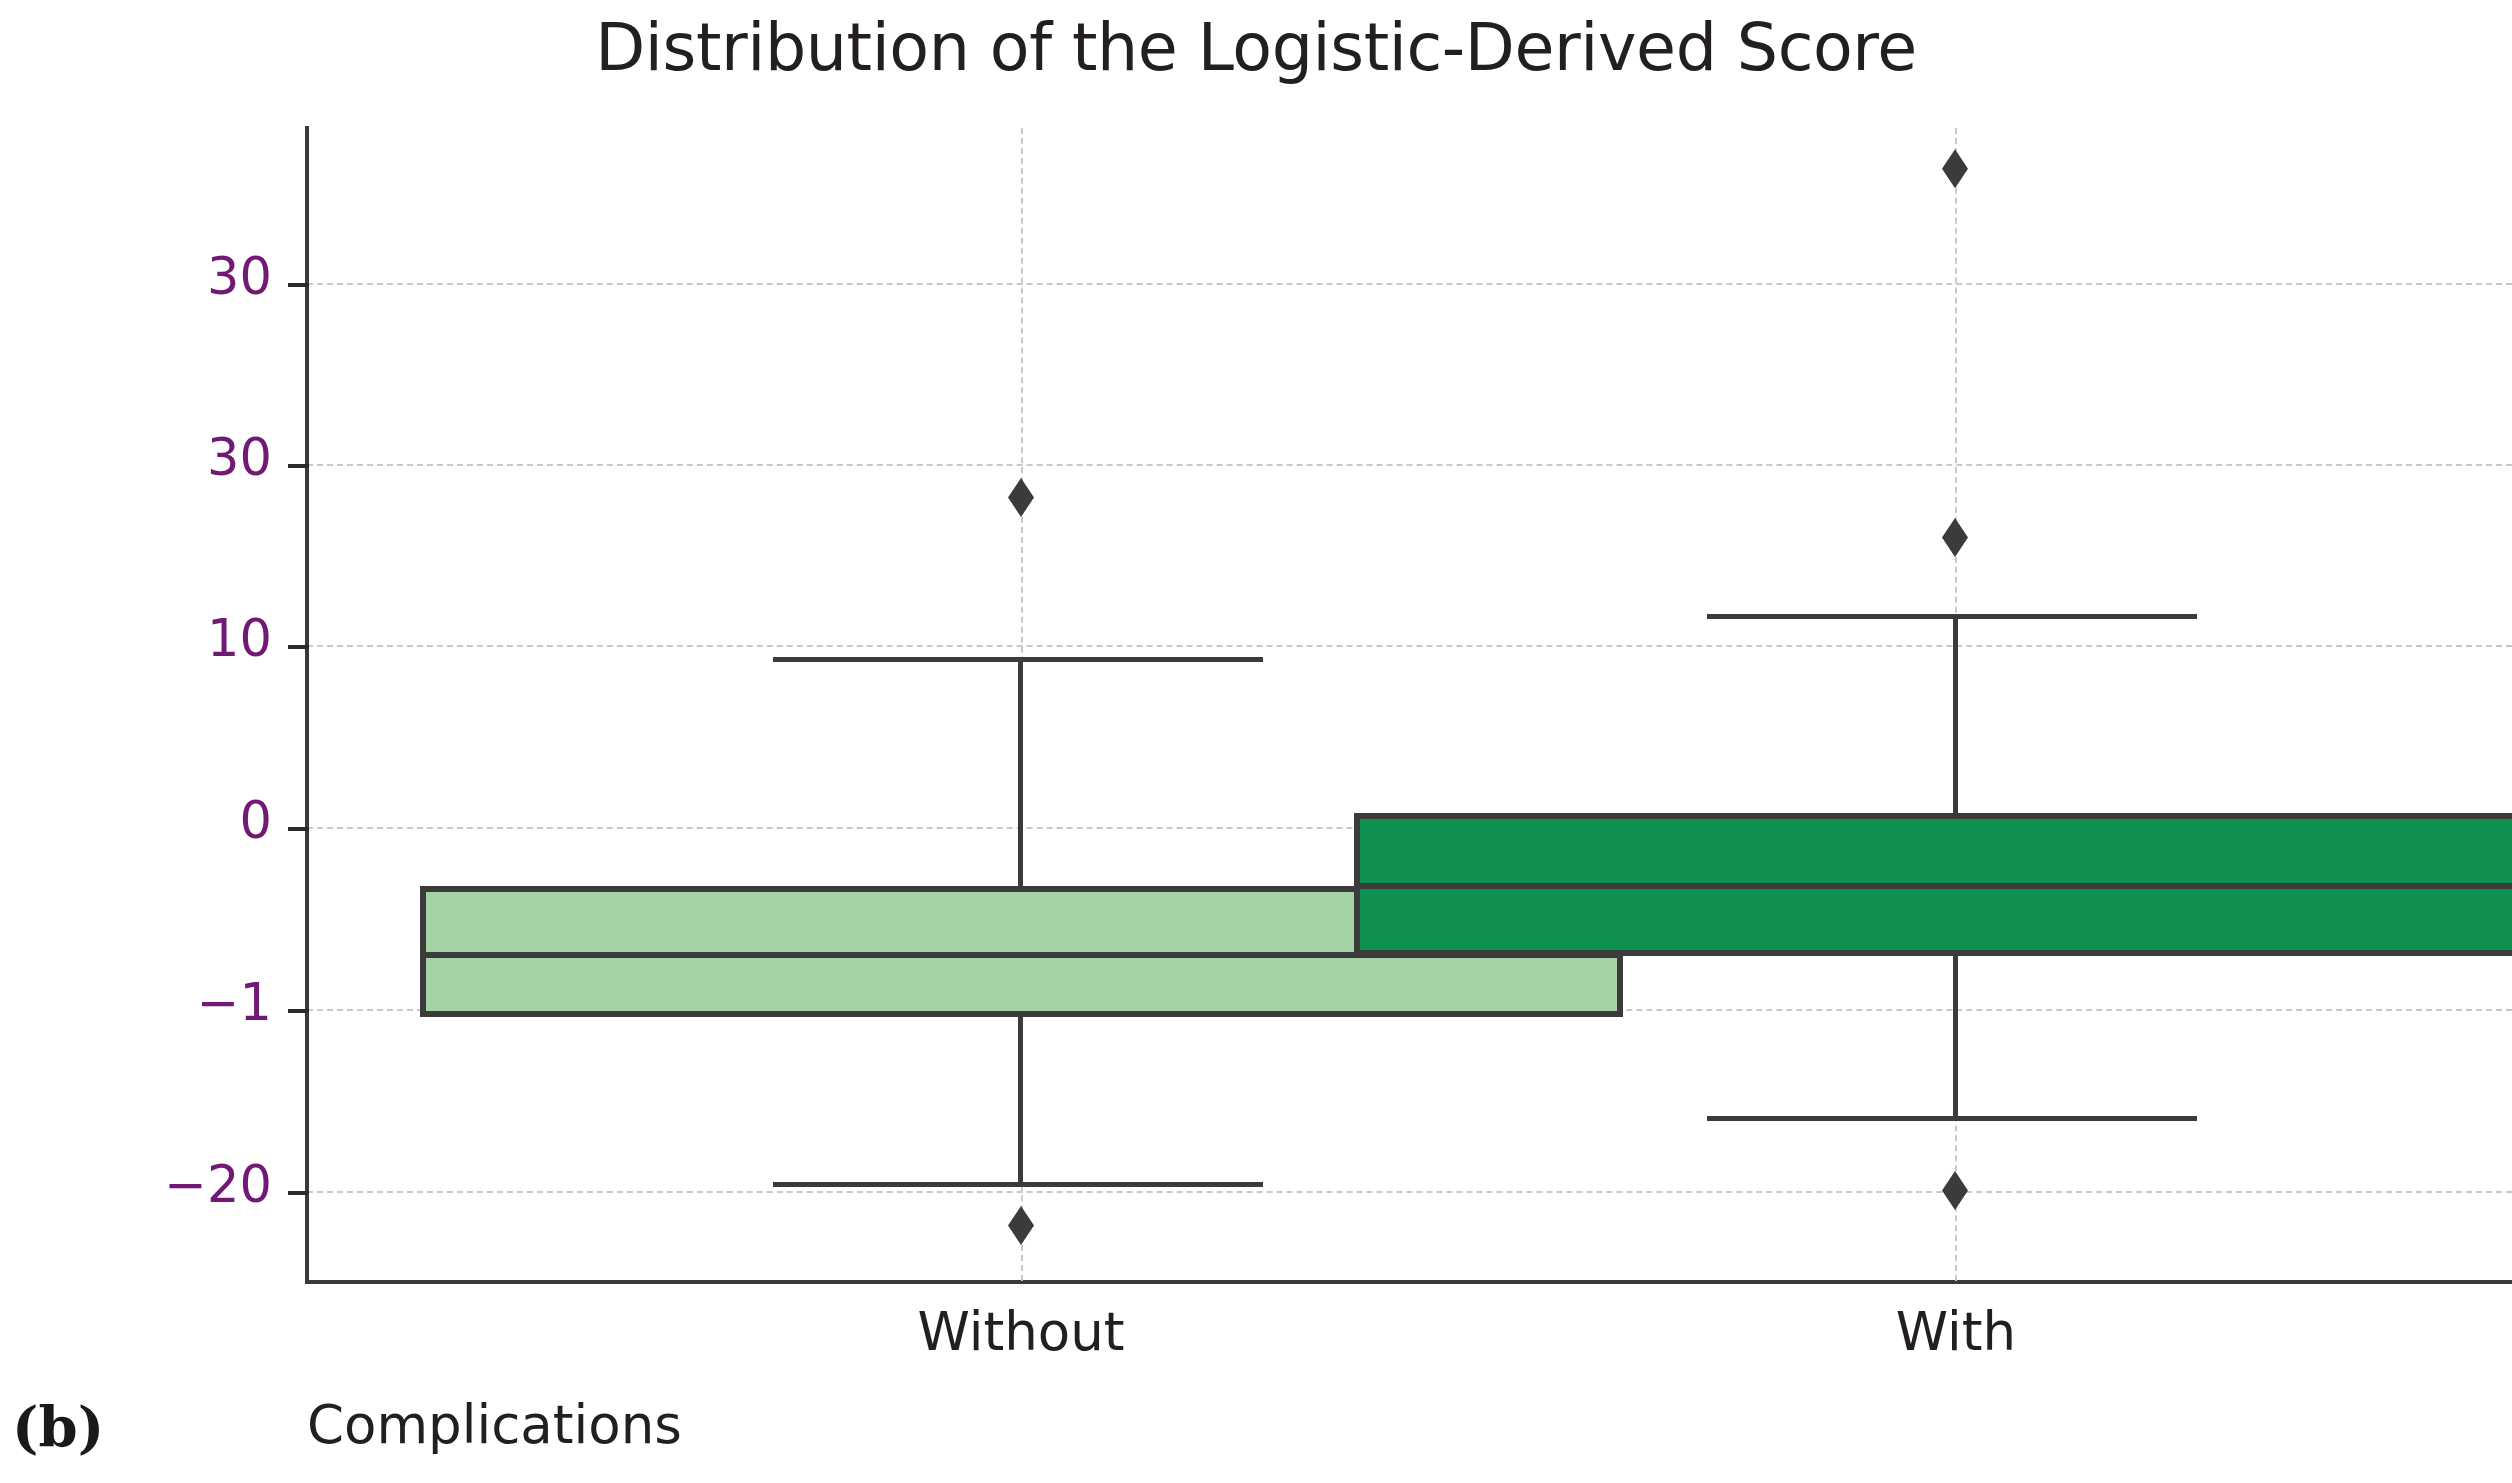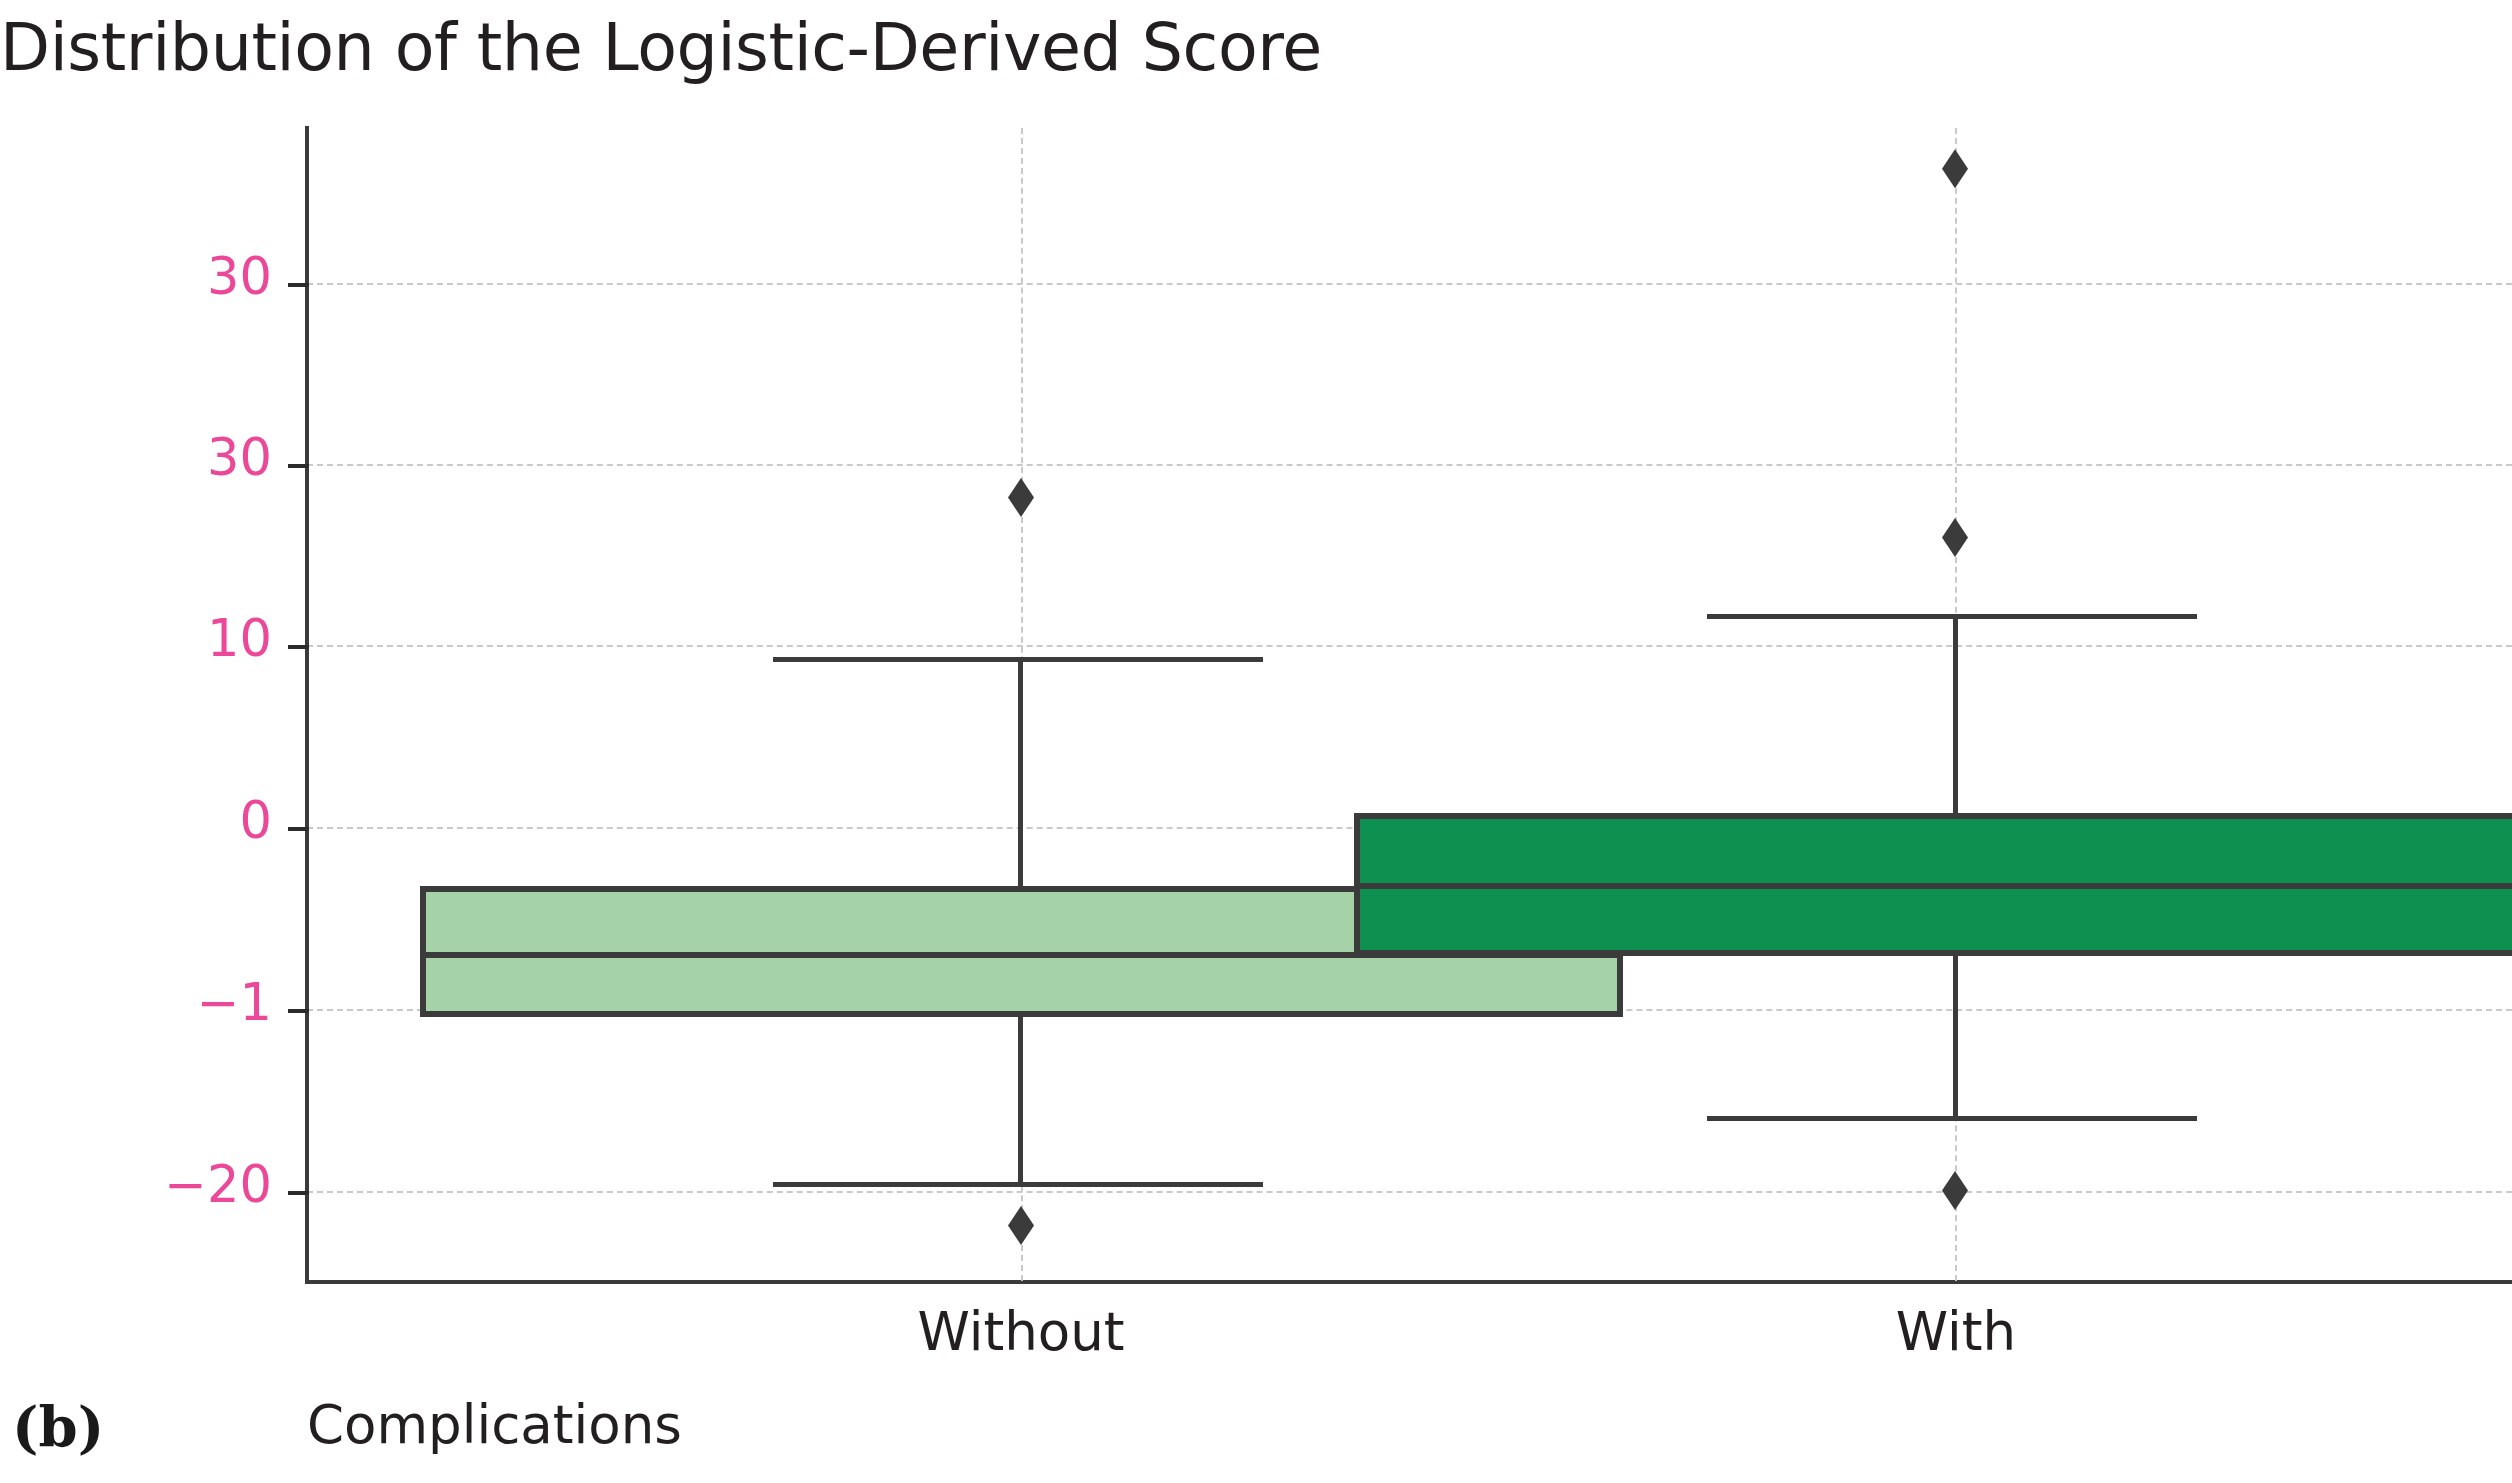--- a/index.html
+++ b/index.html
@@ -19,21 +19,21 @@
     position: absolute;
     left: 0; top: 0;
     width: 2512px;
     height: 1483px;
   }
   .chart-title {
     position: absolute;
     left: 0;
     top: 10.2px;
     width: 2512px;
-    text-align: left;
+    text-align: center;
     font-size: 65px;
     font-weight: 400;
     letter-spacing: -0.4px;
     color: #231f20;
     white-space: nowrap;
   }
   
   .plot-area {
     position: absolute;
     left: 307px;
@@ -78,21 +78,21 @@
     height: 0;
   }
   .ytick-text {
     position: absolute;
     left: -248px;
     top: -32px;
     width: 213px;
     text-align: right;
     font-size: 51px;
     line-height: 1;
-    color: #ec4899;
+    color: #701a75;
     white-space: nowrap;
   }
   
   .cat-guide {
     position: absolute;
     top: 0;
     width: 0;
     height: 1153px;
     border-left: 2.6px dashed #c9c9c9;
   }

